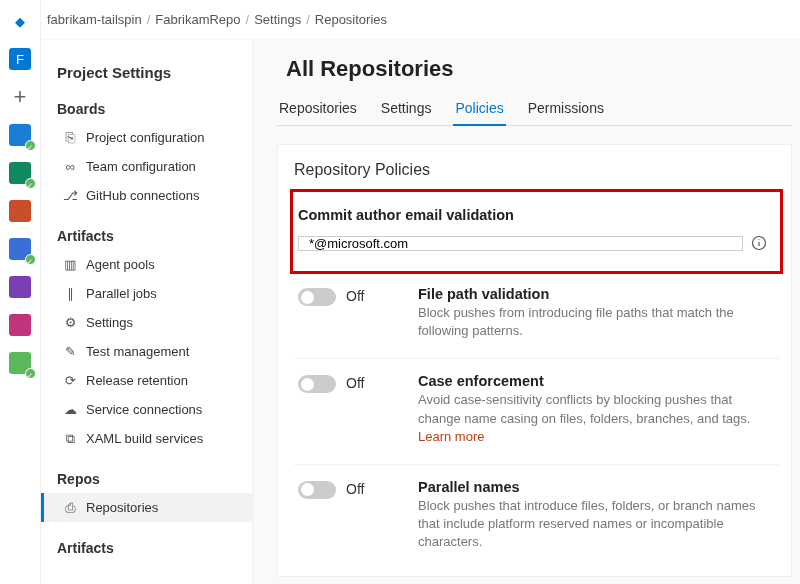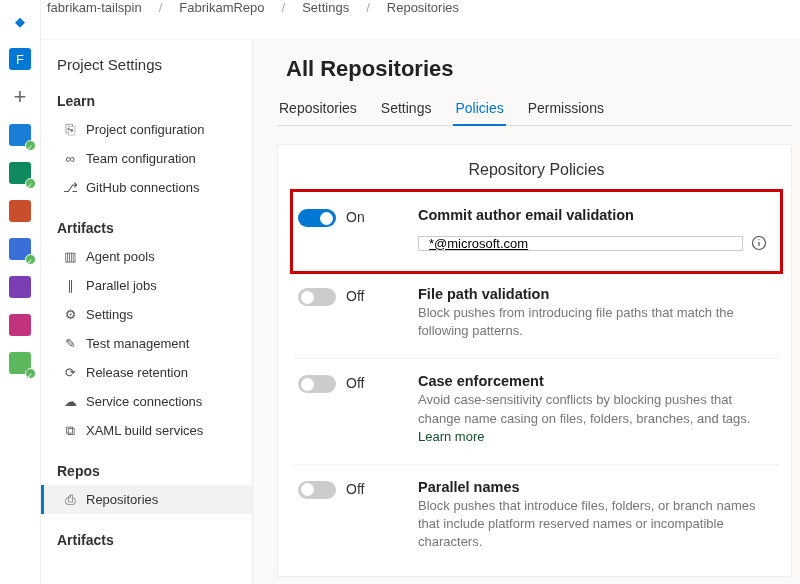--- a/index.html
+++ b/index.html
@@ -7,59 +7,59 @@
   .app { display:flex; width:800px; height:584px; overflow:hidden; }
   
   .rail { width:41px; background:#fff; border-right:1px solid #eee; display:flex; flex-direction:column; align-items:center; padding-top:6px; gap:8px; }
   .rail-item { width:30px; height:30px; display:flex; align-items:center; justify-content:center; border-radius:3px; position:relative; }
   .rail-icon { width:22px; height:22px; border-radius:3px; display:flex; align-items:center; justify-content:center; color:#fff; font-size:13px; }
   .rail-plus { font-size:22px; color:#666; font-weight:300; }
   .badge-check { position:absolute; right:-1px; bottom:-1px; width:11px; height:11px; background:#5cb85c; border-radius:50%; border:1.5px solid #fff; }
   .badge-check::after { content:"✓"; color:#fff; font-size:7px; position:relative; top:-3px; left:1px; }
   
   .col { flex:1; display:flex; flex-direction:column; }
-  .breadcrumbs { height:40px; display:flex; gap:17px; padding:0 6px; color:#555; border-bottom:1px solid rgba(0,0,0,0.03); }
+  .breadcrumbs { height:40px; display:flex; align-items:center; gap:5px; padding:0 6px; color:#555; border-bottom:1px solid rgba(0,0,0,0.03); }
   .crumb { color:#555; }
   .crumb-sep { color:#aaa; }
   .content { flex:1; display:flex; overflow:hidden; }
   
   .settings { width:212px; border-right:1px solid #eee; background:#fff; padding:10px 0 0 0; overflow-y:auto; position:relative; }
   .settings::-webkit-scrollbar{width:8px}
   .settings::-webkit-scrollbar-thumb{background:#ccc;border-radius:4px}
-  .settings-title { font-size:15px; font-weight:400; padding:6px 16px 14px; }
+  .settings-title { font-size:15px; font-weight:700; padding:6px 16px 14px;margin-top:8px; }
   .group-hdr { font-size:14px; font-weight:600; color:#333; padding:6px 16px; }
   .s-item { display:flex; align-items:center; gap:8px; padding:7px 16px 7px 22px; font-size:13px; color:#333; cursor:pointer; }
   .s-item .ic { width:15px; height:15px; color:#555; display:flex; align-items:center; justify-content:center; font-size:13px; }
   .s-item.selected { background:#f2f2f2; position:relative; }
   .s-item.selected::before { content:""; position:absolute; left:0; top:0; bottom:0; width:3px; background:#0078d4; }
   
   .panel { flex:1; background:#faf9f8; padding:16px 8px 0 24px; overflow-y:auto; }
   .panel h1 { font-size:22px; font-weight:600; margin:0 9px 12px; color:#222; }
   .tabs { display:flex; gap:20px; border-bottom:1px solid #ddd; margin-bottom:18px; }
   .tab { padding:6px 2px 8px; font-size:14px; color:#333; cursor:pointer; }
   .tab.active { color:#0078d4; border-bottom:2px solid #0078d4; margin-bottom:-1px; font-weight:500; }
   .card { background:#fff; border:1px solid #eee; border-radius:2px; padding:16px 12px 6px 16px; }
-  .card-title { font-size:16px; color:#333; margin-bottom:14px;text-align:center; }
+  .card-title { font-size:16px; color:#333; margin-bottom:14px; }
   .policy-row { display:flex; gap:12px; padding:14px 4px 18px 4px; border-bottom:1px solid #f0f0f0; }
   .policy-row:last-child { border-bottom:none; }
   .policy-row.hl { outline:3px solid #c00; outline-offset:-1px; padding:16px 6px 20px 6px; margin:-2px -2px 0 -2px; }
   .toggle-col { width:108px; display:flex; align-items:flex-start; gap:10px; padding-top:2px; }
   .toggle { width:38px; height:18px; border-radius:10px; position:relative; cursor:pointer; }
   .toggle.on { background:#0078d4; }
   .toggle.off { background:#ccc; }
   .knob { width:13px; height:13px; background:#fff; border-radius:50%; position:absolute; top:2.5px; }
   .toggle.on .knob { right:3px; }
   .toggle.off .knob { left:3px; }
   .tlabel { font-size:14px; color:#333; }
   .policy-body { flex:1; padding-right:8px; }
   .p-title { font-size:14.5px; font-weight:600; color:#222; margin-bottom:2px; }
   .p-desc { font-size:13px; color:#777; line-height:1.4; }
-  .p-desc a { color:#14532d; text-decoration:none; }
+  .p-desc a { color:#c2410c; text-decoration:none; }
   .input-row { display:flex; align-items:center; gap:8px; margin-top:12px; }
-  .txt { flex:1; height:15px; border:1px solid #ccc; padding:0 10px; font-size:13px; background:#fff;text-decoration:underline; }
+  .txt { flex:1; height:15px; border:1px solid #ccc; padding:0 10px; font-size:13px; background:#fff; }
   .info-ic { width:16px; height:16px; color:#555; }
 </style>
 </head>
 <body>
 
 <div class="app">
   <div class="rail" id="rail">
       <div class="rail-item">
         <div class="rail-icon" style="background: transparent; color: rgb(0, 120, 212);">◆</div>
       </div>
@@ -102,21 +102,21 @@
         <span class="crumb">FabrikamRepo</span>
         <span class="crumb-sep">/</span>
         <span class="crumb">Settings</span>
         <span class="crumb-sep">/</span>
         <span class="crumb">Repositories</span>
       </div>
     <div class="content">
       <div class="settings">
         <div class="settings-title">Project Settings</div>
         <div id="settings-groups">
-            <div class="group-hdr">Learn</div>
+            <div class="group-hdr">Boards</div>
             <div class="s-item">
               <span class="ic">⎘</span>
               <span>Project configuration</span>
             </div>
             <div class="s-item">
               <span class="ic">∞</span>
               <span>Team configuration</span>
             </div>
             <div class="s-item">
               <span class="ic">⎇</span>
@@ -168,26 +168,20 @@
         <div class="tabs" id="tabs">
             <div class="tab">Repositories</div>
             <div class="tab">Settings</div>
             <div class="tab active">Policies</div>
             <div class="tab">Permissions</div>
           </div>
         <div class="card">
           <div class="card-title">Repository Policies</div>
           <div id="policies">
               <div class="policy-row hl">
-                <div class="toggle-col">
-                  <div class="toggle on">
-                    <div class="knob"></div>
-                  </div>
-                  <span class="tlabel">On</span>
-                </div>
                 <div class="policy-body">
                   <div class="p-title">Commit author email validation</div>
                   <div class="input-row">
                     <input class="txt" value="*@microsoft.com" style="">
                     <span class="info-ic"><svg viewBox="0 0 16 16" width="16" height="16" fill="none" stroke="#555" stroke-width="1.2">
                         <circle cx="8" cy="8" r="6.5"></circle>
                         <line x1="8" y1="7" x2="8" y2="11"></line>
                         <circle cx="8" cy="4.7" r="0.6" fill="#555" stroke="none"></circle>
                       </svg></span>
                   </div>

